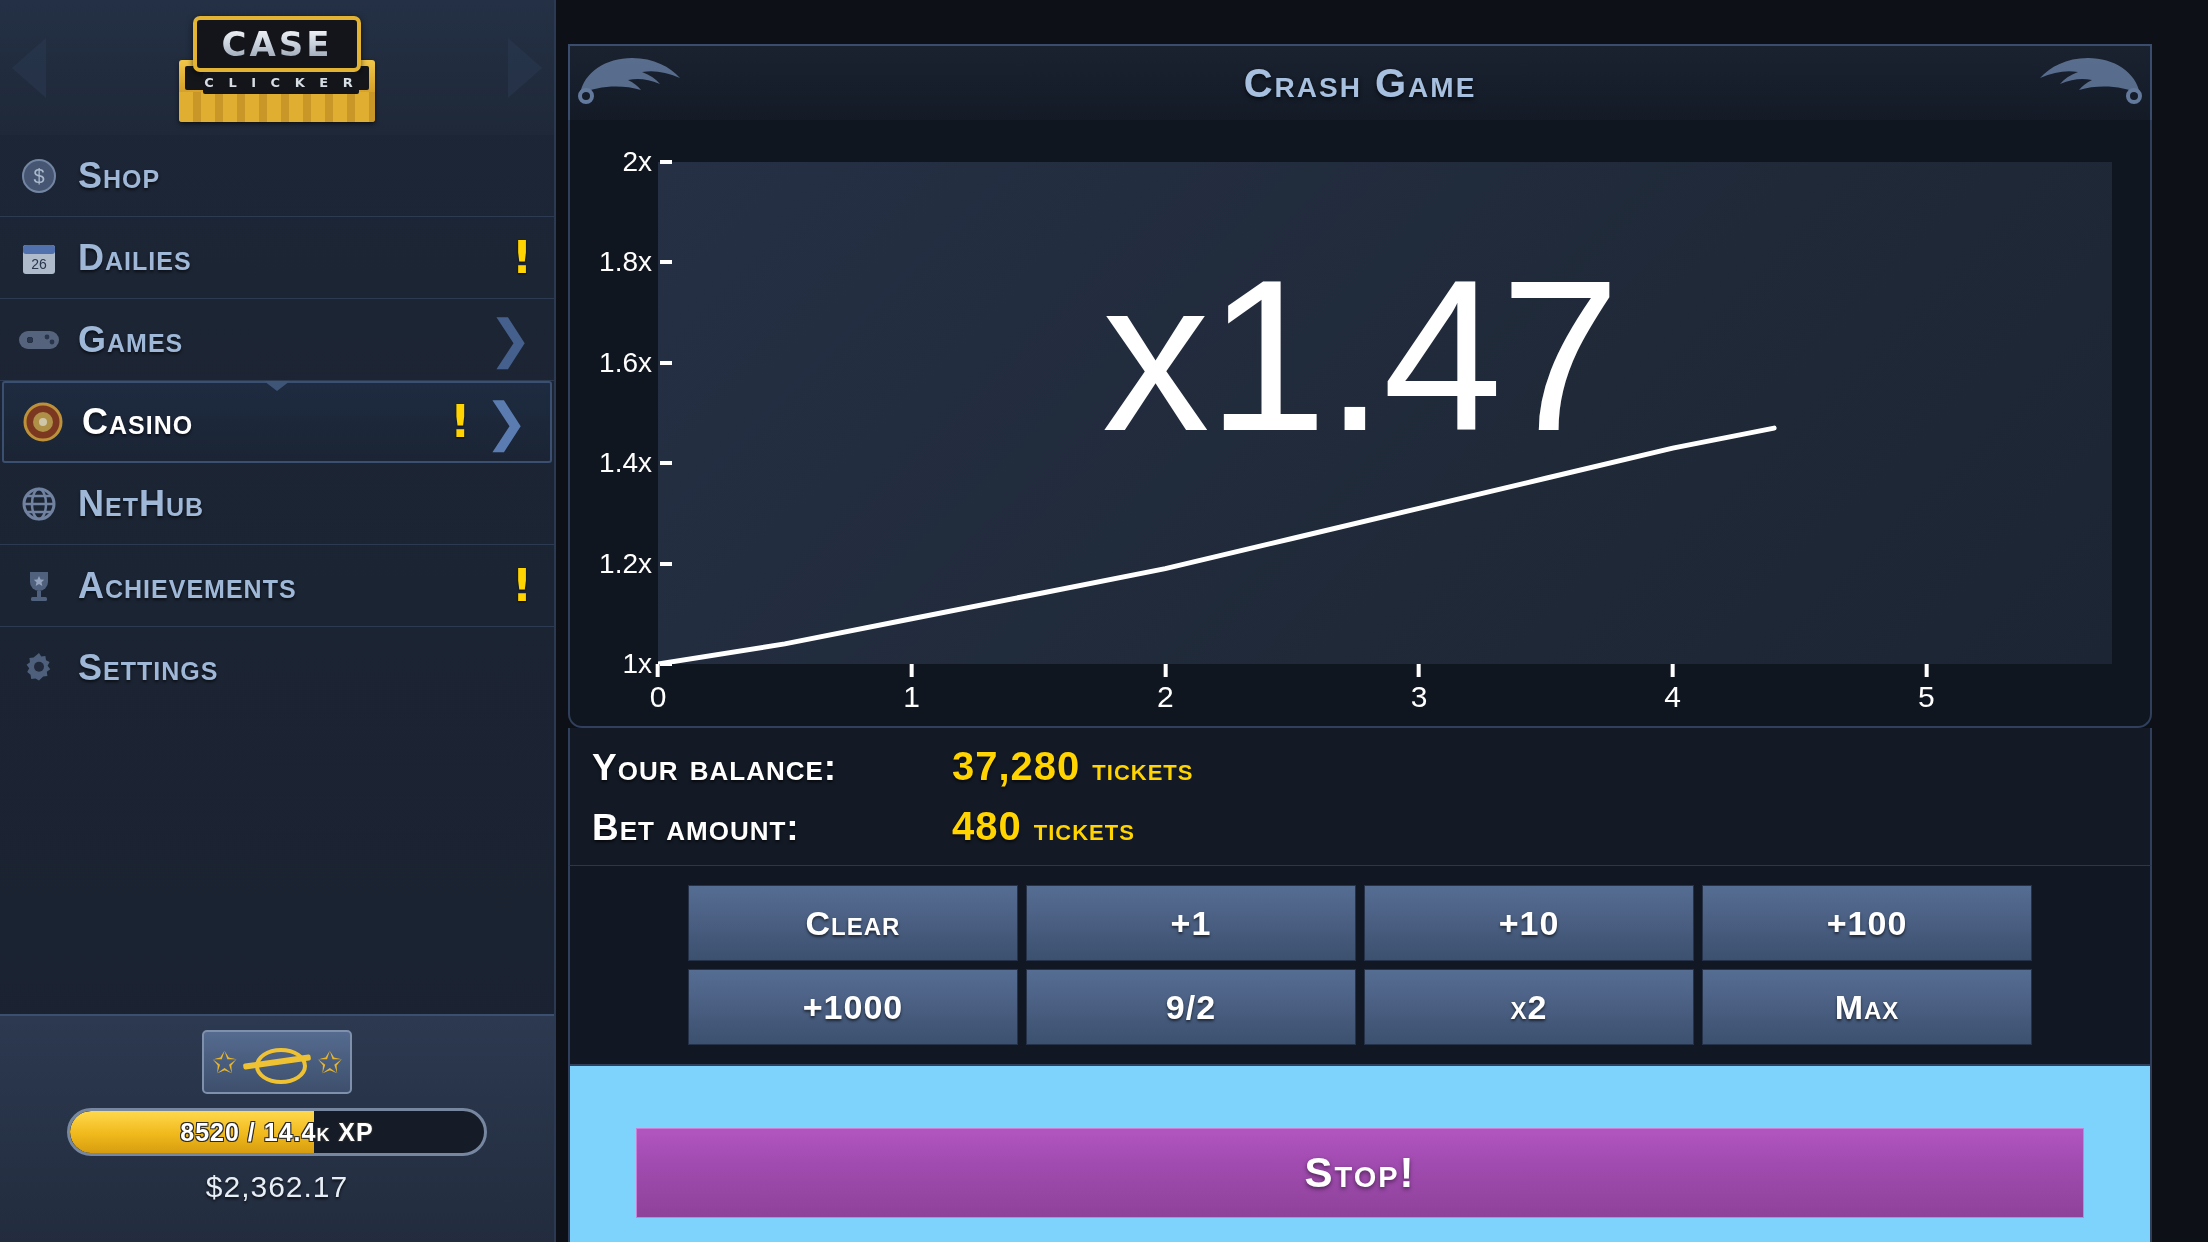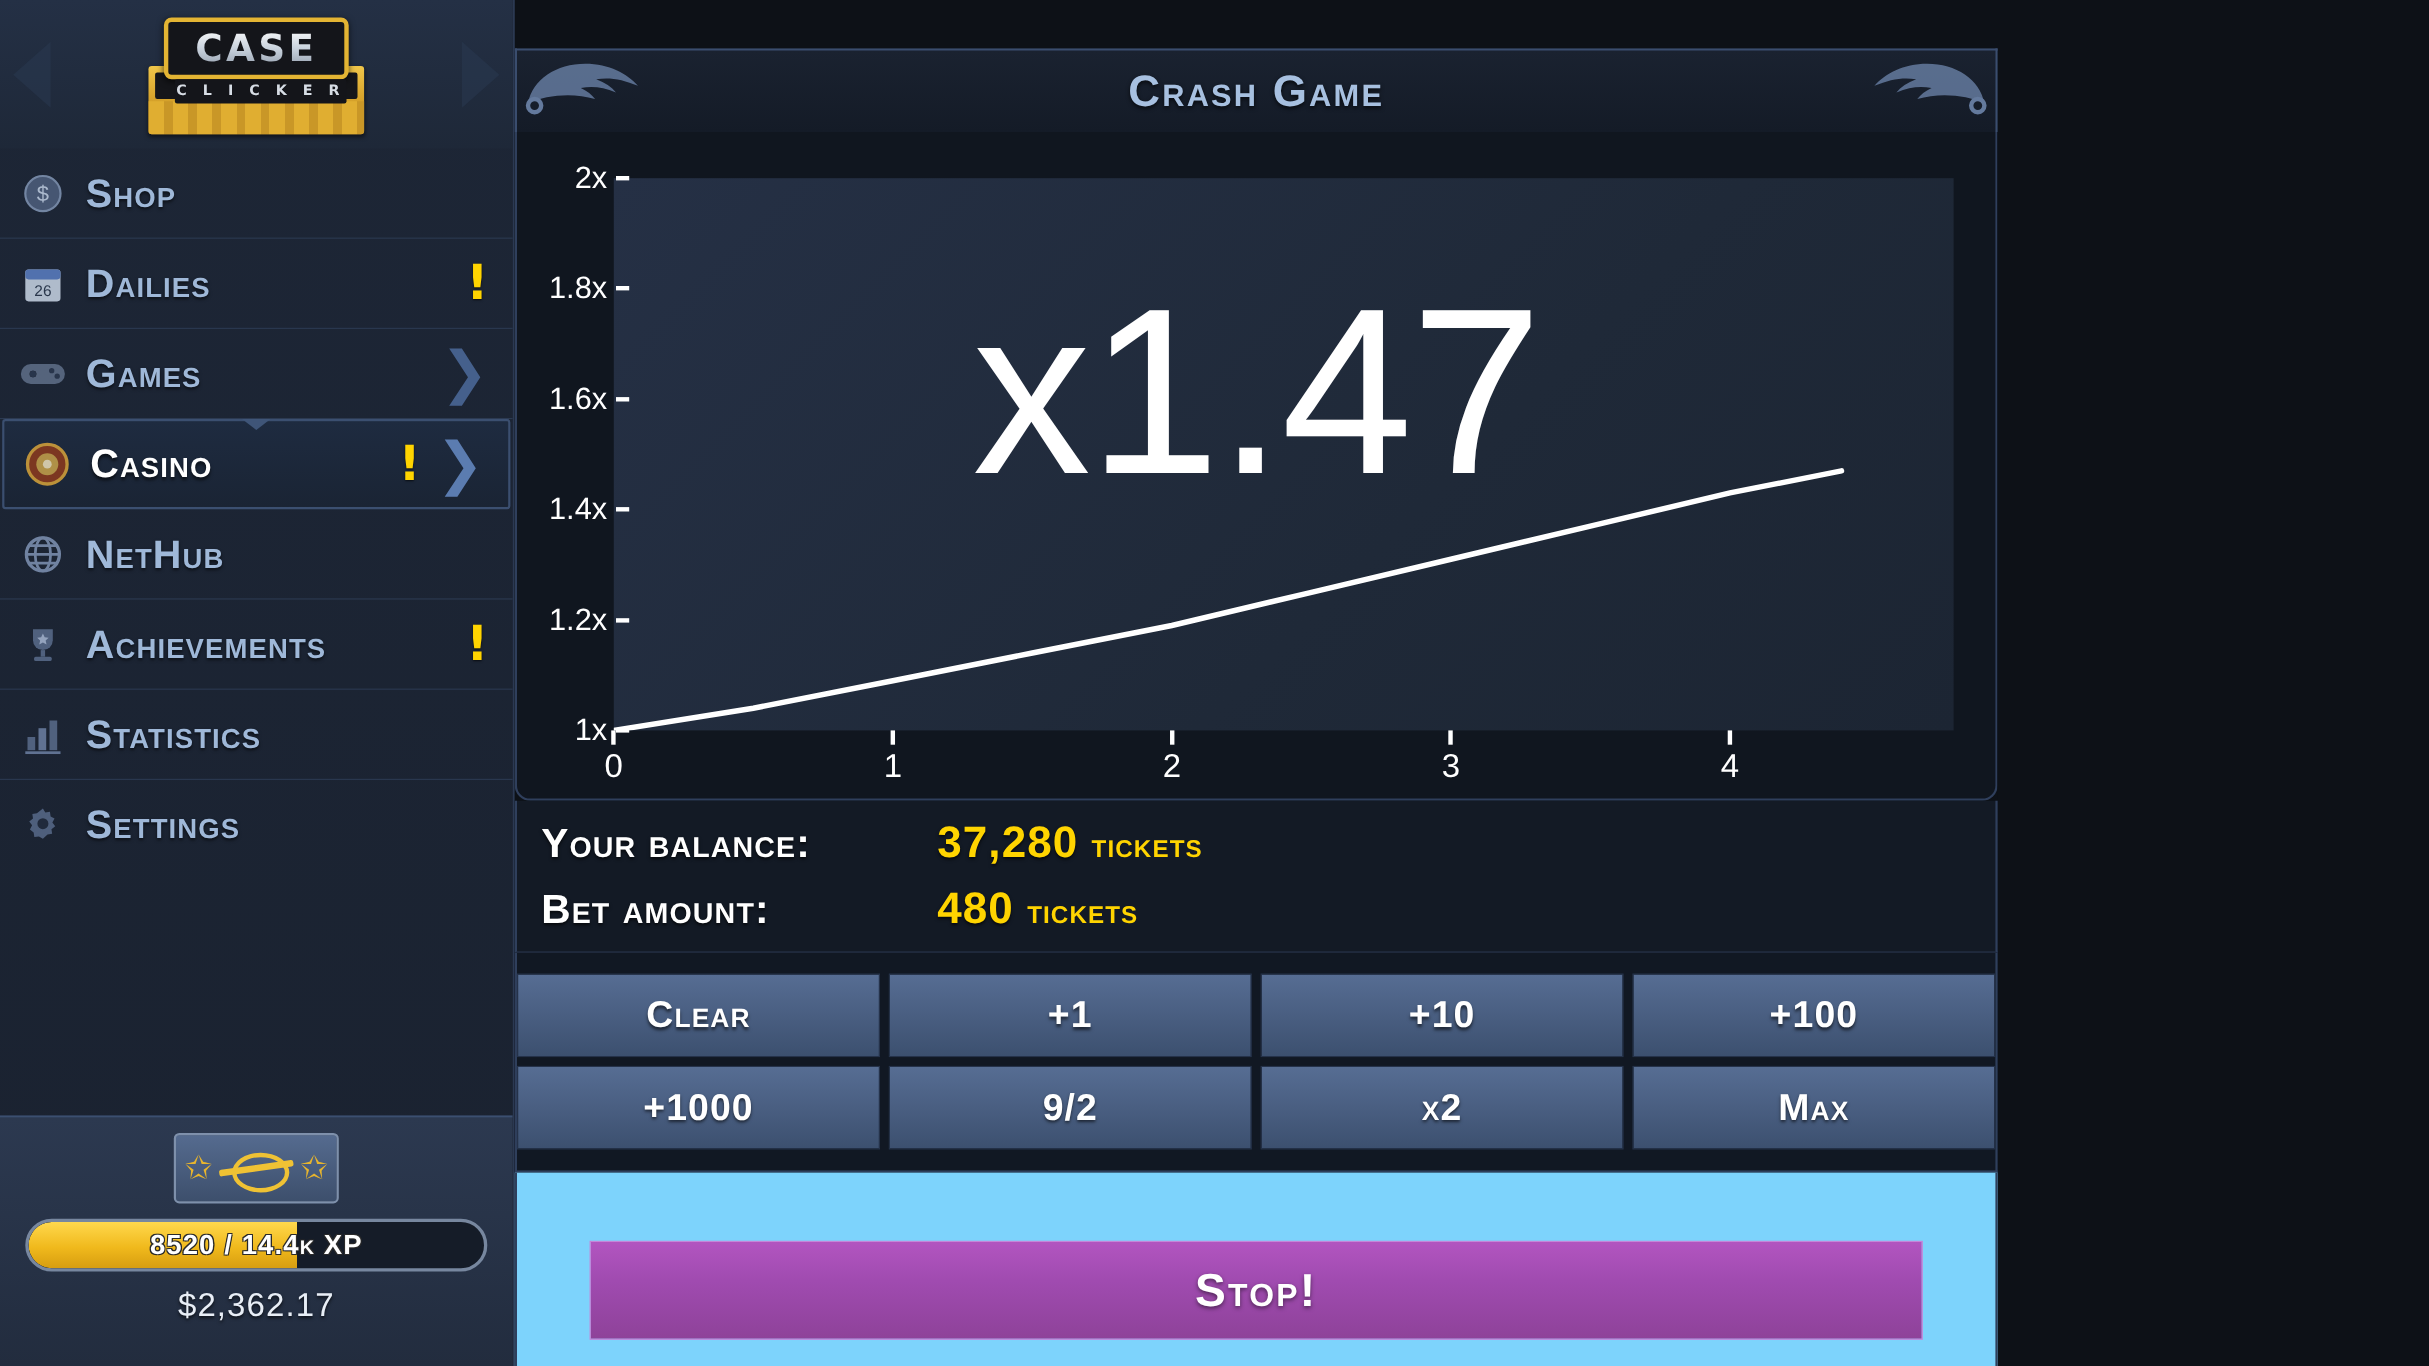--- a/index.html
+++ b/index.html
@@ -1,21 +1,21 @@
 <!DOCTYPE html>
 <html><head>
 <meta charset="utf-8">
 <style>
   * { margin:0; padding:0; box-sizing:border-box; }
   html,body{
     width:2208px; height:1242px; overflow:hidden;
     background:#0d1117;
     font-family:"Liberation Sans", sans-serif;
   }
-  #app{ position:relative; width:1816px; height:1242px; display:flex; }
+  #app{ position:relative; width:2152px; height:1242px; display:flex;gap:12px; }
 
   
   .sidebar{
     position:relative; width:556px; height:1242px;
     background:linear-gradient(180deg,#1d2636 0%,#1a2230 100%);
     border-right:2px solid #2b3952;
     display:flex; flex-direction:column;
   }
   .sb-header{
     position:relative; height:135px; flex:0 0 135px;
@@ -363,32 +363,20 @@
               <rect x="12" y="31" width="16" height="4" rx="1.5" fill="#5a6c8c"></rect>
               <path d="M20 10l1.6 3.4 3.6.4-2.7 2.5.8 3.6-3.3-1.9-3.3 1.9.8-3.6-2.7-2.5 3.6-.4z" fill="#a9bad6"></path>
             </svg>
         </span>
         <span class="nav-label">Achievements</span>
         <span class="nav-right">
           <span class="bang">!</span>
         </span>
       </div>
 
-      <div class="nav-item sep">
-        <span class="nav-ico">
-          <svg width="40" height="36" viewBox="0 0 40 36">
-              <rect x="6" y="20" width="7" height="12" fill="#5a6c8c"></rect>
-              <rect x="16" y="12" width="7" height="20" fill="#6d80a3"></rect>
-              <rect x="26" y="5" width="7" height="27" fill="#5a6c8c"></rect>
-              <rect x="4" y="33" width="32" height="2.5" fill="#6d80a3"></rect>
-            </svg>
-        </span>
-        <span class="nav-label">Statistics</span>
-        <span class="nav-right"></span>
-      </div>
 
       <div class="nav-item">
         <span class="nav-ico">
           <svg width="38" height="38" viewBox="0 0 38 38">
               <path d="M19 4l2.2 3.6 4.2-.6 .6 4.2L29.6 13l-2 3.8 2.6 3.4-3.4 2.6.6 4.2-4.2.6L19 31.6l-3.6-2.2-4.2.6-.6-4.2L7.2 23l2-3.8-2.6-3.4 3.4-2.6-.6-4.2 4.2-.6z" fill="#586a89"></path>
               <circle cx="19" cy="17.8" r="5" fill="#222c3e"></circle>
             </svg>
         </span>
         <span class="nav-label">Settings</span>
         <span class="nav-right"></span>

